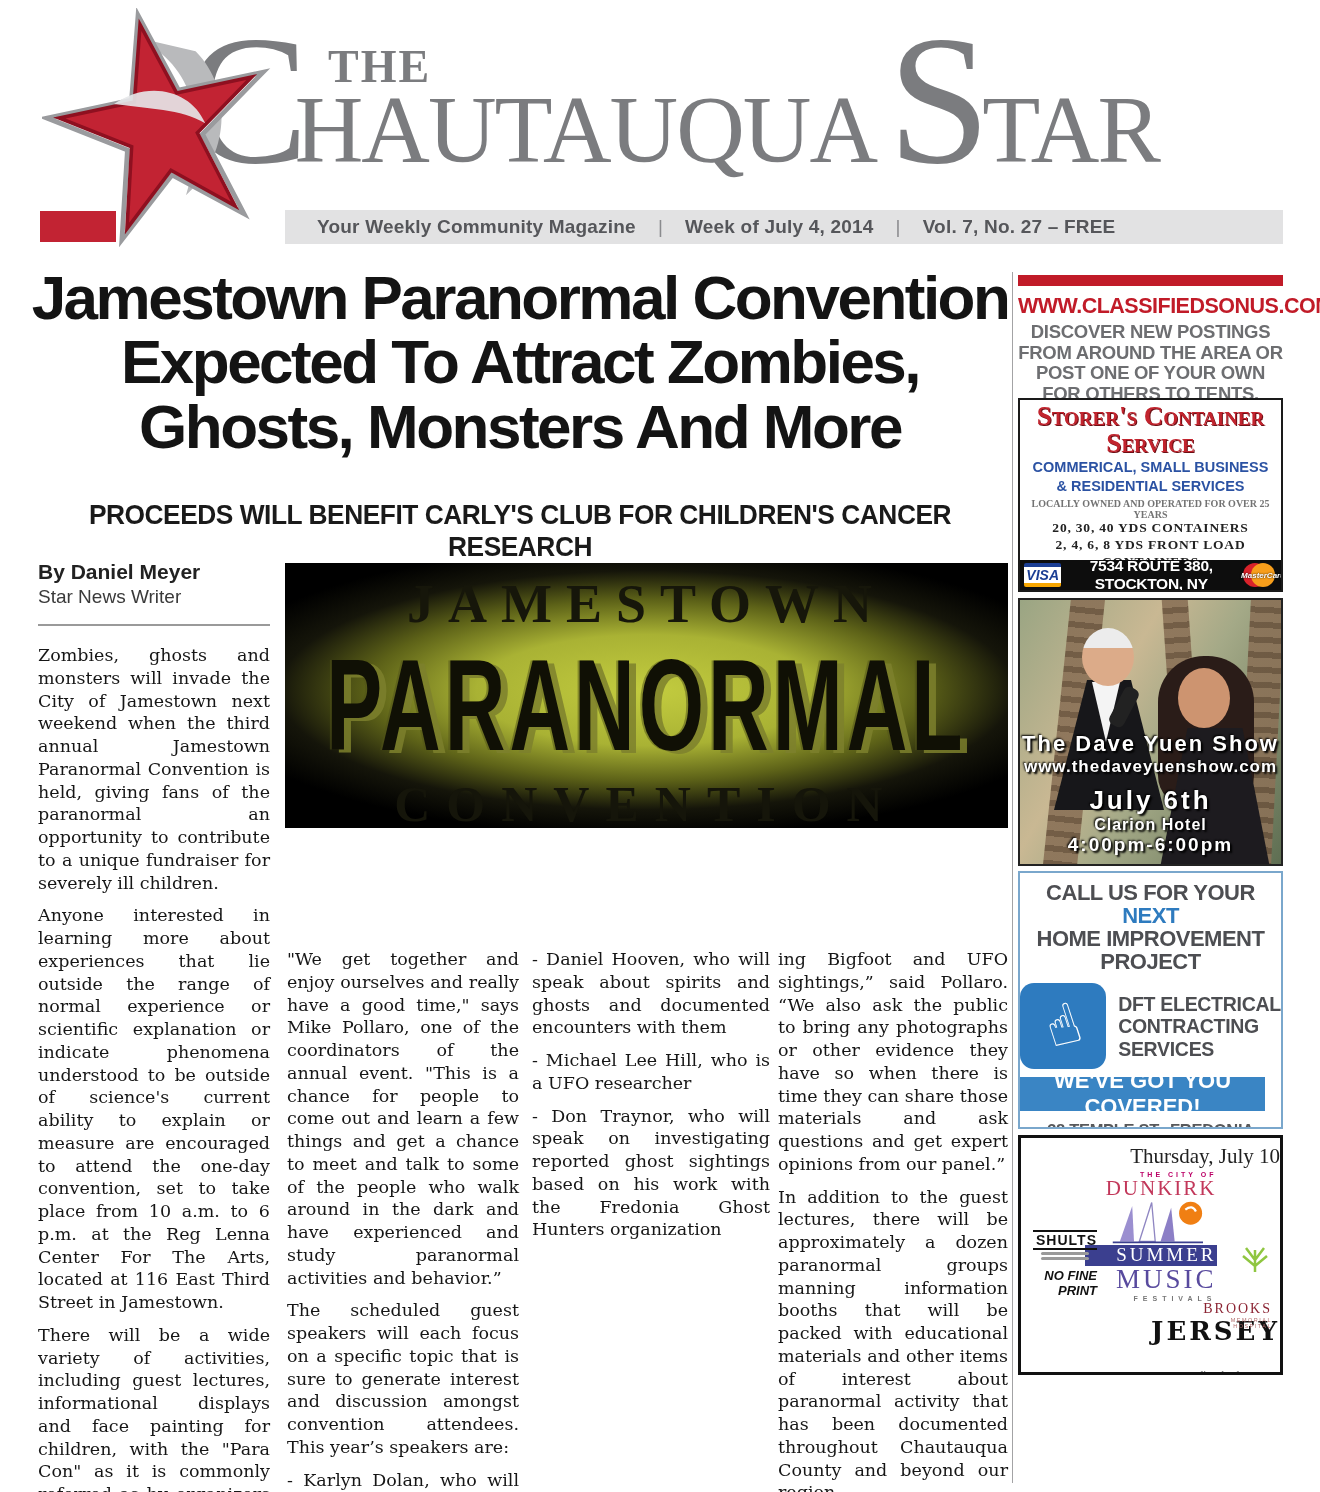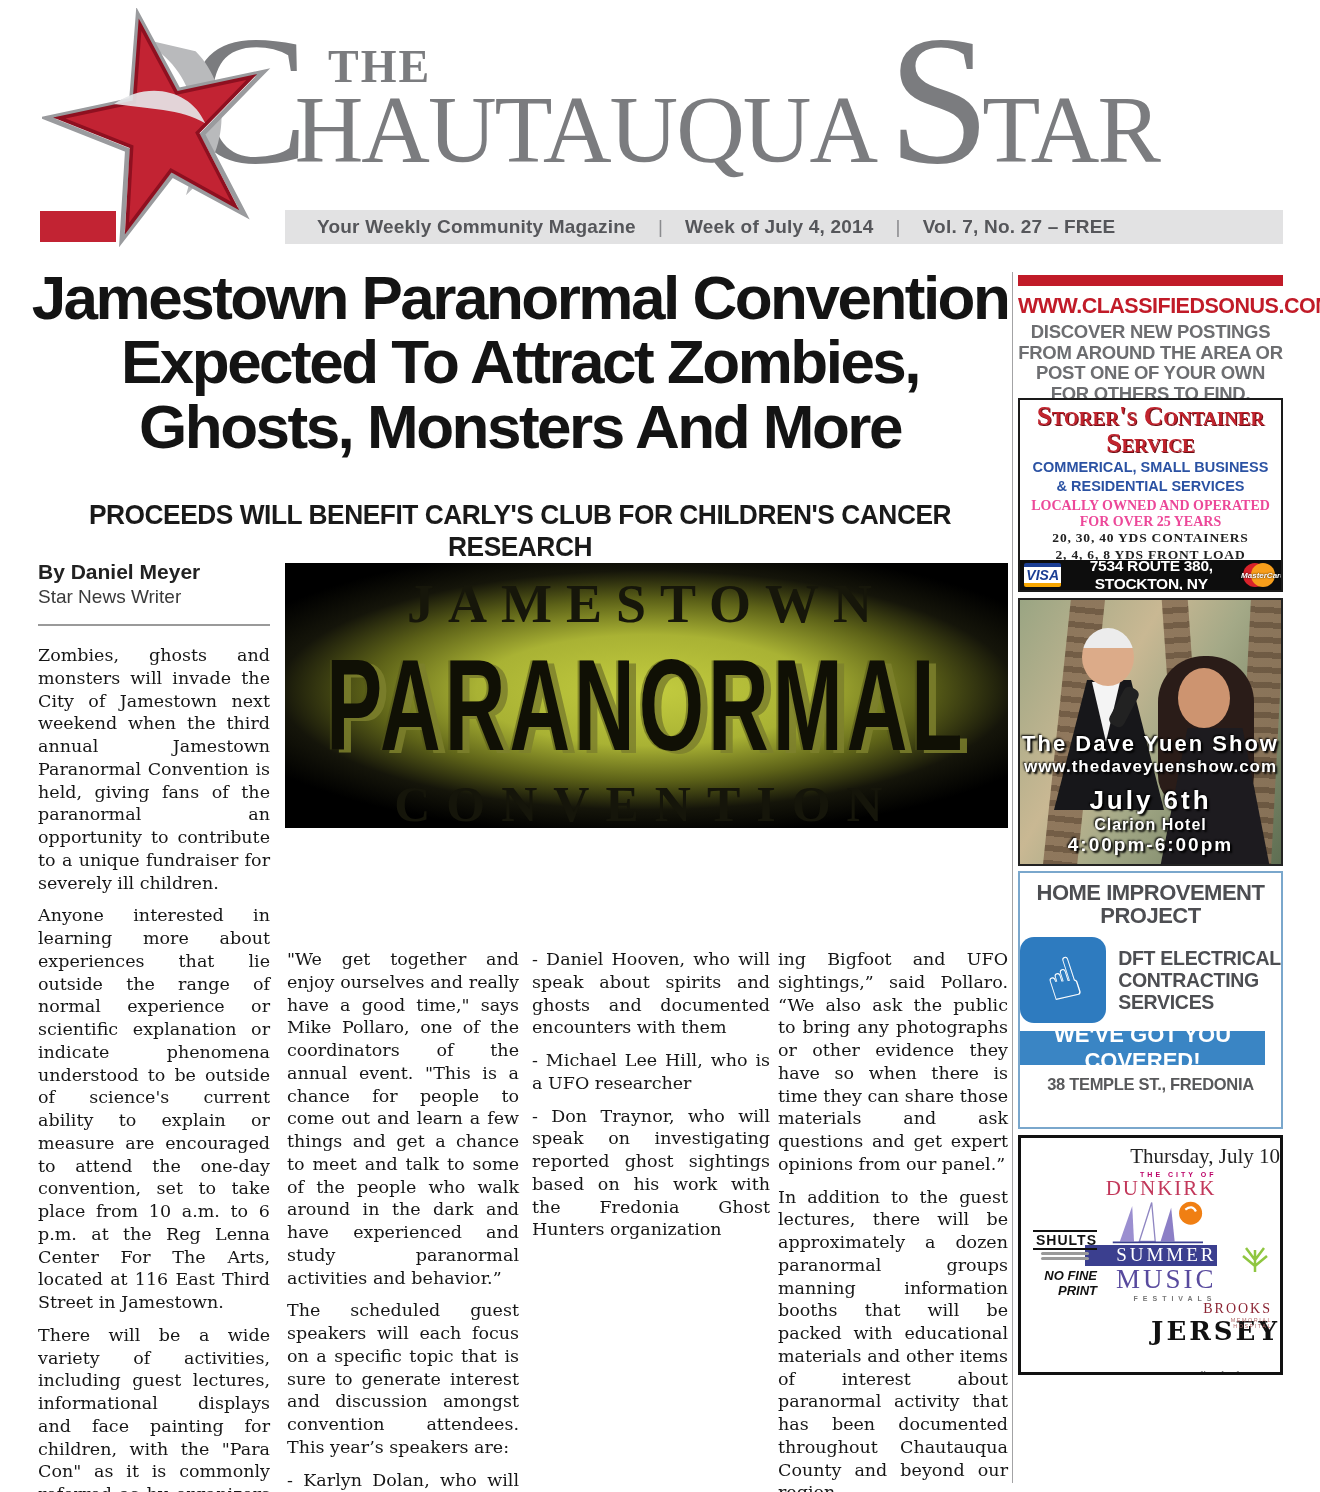--- a/index.html
+++ b/index.html
@@ -61,21 +61,21 @@
   
   #ad-classifieds { height:118px; text-align:center; }
   #ad-classifieds .redbar { height:11px; background:#c11b28; margin-bottom:8px; }
   #ad-classifieds .url { color:#c11b28; font-weight:700; font-size:21.5px; letter-spacing:-0.5px; }
   #ad-classifieds .body { color:#6d6e71; font-weight:700; font-size:18.5px; line-height:1.12; letter-spacing:-0.3px; margin-top:3px; }
   
   #ad-storers { height:194px; border:2px solid #1a1a1a; margin-top:5px; position:relative; text-align:center; padding-top:3px; overflow:hidden; }
   #ad-storers .title { font-family:"Liberation Serif", serif; font-variant:small-caps; font-weight:700;
     font-size:27px; color:#c2242e; letter-spacing:0px; text-shadow:1px 1px 0 #6e0e14; line-height:1; }
   #ad-storers .l12 { color:#2b52a3; font-weight:700; font-size:14.5px; line-height:1.1; margin-top:3px; }
-  #ad-storers .l3 { color:#ec4899; font-family:"Liberation Serif", serif; font-weight:600; font-size:14px; margin-top:3px; }
+  #ad-storers .l3 { color:#737373; font-family:"Liberation Serif", serif; font-weight:600; font-size:10px; margin-top:3px; }
   #ad-storers .l45 { font-family:"Liberation Serif", serif; font-weight:700; font-size:13.5px; color:#222; letter-spacing:0.8px; line-height:1.25; }
   #ad-storers .phone { font-size:30px; font-weight:700; color:#3c3c3c; line-height:1; margin-top:1px; }
   #ad-storers .trucks { display:flex; justify-content:space-between; align-items:flex-end; padding:0 6px; height:78px; margin-top:2px; }
   #ad-storers .addrbar { position:absolute; bottom:0; left:0; right:0; height:30px; background:#0d0d0d;
     display:flex; align-items:center; justify-content:space-between; padding:0 4px; }
   #ad-storers .addrbar .addr { color:#fff; font-weight:700; font-size:15.5px; letter-spacing:-0.3px; }
   .visa { width:50px; height:24px; background:#fff; border-radius:2px; display:flex; align-items:center; justify-content:center;
     font-style:italic; font-weight:700; font-size:14px; color:#1b3e94; border-top:4px solid #1b3e94; border-bottom:4px solid #f7a600; }
   .mastercard { position:relative; width:48px; height:26px; }
   .mastercard .c1 { position:absolute; left:2px; top:1px; width:24px; height:24px; border-radius:50%; background:#d9222a; }
@@ -206,21 +206,21 @@
     <p>In addition to the guest lectures, there will be approximately a dozen paranormal groups manning information booths that will be packed with educational materials and other items of interest about paranormal activity that has been documented throughout Chautauqua County and beyond our region.</p>
 
   </div>
 
   <div id="rail-rule"></div>
   <div id="rail">
 
     <div id="ad-classifieds" class="ad">
       <div class="redbar"></div>
       <div class="url">WWW.CLASSIFIEDSONUS.COM</div>
-      <div class="body">DISCOVER NEW POSTINGS FROM AROUND THE AREA OR POST ONE OF YOUR OWN FOR OTHERS TO FIND.</div>
+      <div class="body">DISCOVER NEW POSTINGS FROM AROUND THE AREA OR POST ONE OF YOUR OWN FOR OTHERS TO TENTS.</div>
     </div>
 
     <div id="ad-storers" class="ad">
       <div class="title">Storer's Container Service</div>
       <div class="l12">COMMERICAL, SMALL BUSINESS</div>
       <div class="l12">&amp; RESIDENTIAL SERVICES</div>
       <div class="l3">LOCALLY OWNED AND OPERATED FOR OVER 25 YEARS</div>
       <div class="l45">20, 30, 40 YDS CONTAINERS</div>
       <div class="l45">2, 4, 6, 8 YDS FRONT LOAD CONTAINERS</div>
       <div class="phone">716.595.3186</div>
@@ -276,20 +276,21 @@
       <div id="dave-text">
         <div class="t1">The Dave Yuen Show</div>
         <div class="t2">www.thedaveyuenshow.com</div>
         <div class="t3">July 6th</div>
         <div class="t4">Clarion Hotel</div>
         <div class="t5">4:00pm-6:00pm</div>
       </div>
     </div>
 
     <div id="ad-dft" class="ad">
+      <div class="call"><span>CALL US FOR YOUR </span><span class="next">NEXT</span></div>
       <div class="call">HOME IMPROVEMENT PROJECT</div>
       <div class="mid">
         <div id="hand-box">
           <span class="hand">☝</span>
         </div>
         <div class="dftname">
           <div>DFT ELECTRICAL</div>
           <div>CONTRACTING</div>
           <div>SERVICES</div>
         </div>

